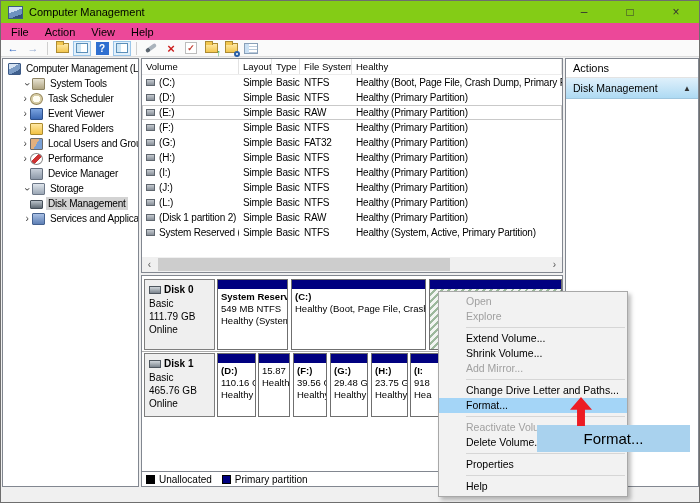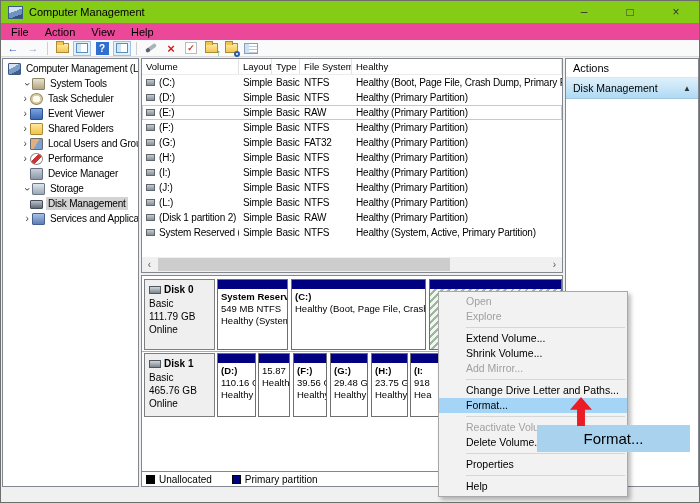--- a/index.html
+++ b/index.html
@@ -85,21 +85,21 @@
   .dlabel{position:absolute;left:0;top:0;bottom:0;width:71px;background:#efefef;border:1px solid #7e7e7e;
           padding:3px 4px;font-size:10px;line-height:13px}
   .dname{font-weight:bold;font-size:10px;display:flex;align-items:center;gap:3px;margin-bottom:1px}
   .dicon{width:12px;height:8px;background:linear-gradient(#cfd5da,#7c858e);border:1px solid #4e565e;flex:none}
   .part{position:absolute;top:0;bottom:0;border:1px solid #6f6f6f;background:#fff;overflow:hidden;display:flex;flex-direction:column}
   .pstrip{height:9px;flex:none}
   .pbody{padding:2px 3px;font-size:9.5px;line-height:12px;white-space:nowrap;overflow:hidden}
   .ptitle{font-weight:bold}
   .phatch{flex:1;background:repeating-linear-gradient(135deg,#f2f5f2 0 3px,#9cb89c 3px 5px)}
   .legend{position:absolute;left:0;right:0;bottom:0;height:15px;border-top:1px solid #828790;background:#fff;
-          display:flex;align-items:center;padding-left:4px;gap:20px;font-size:10px}
+          display:flex;align-items:center;padding-left:4px;gap:10px;font-size:10px}
   .litem{display:flex;align-items:center;gap:4px}
   .lswatch{width:9px;height:9px;border:1px solid #000;flex:none}
 
   
   .actions{position:absolute;left:564px;top:57px;width:134px;height:429px;background:#fff;border:1px solid #828790;font-size:10.5px}
   .ahead{height:19px;display:flex;align-items:center;padding-left:7px;font-weight:normal;border-bottom:1px solid #e3e3e3;font-size:11px}
   .agroup{height:21px;display:flex;align-items:center;padding:0 7px;
           background:linear-gradient(#dff0fb,#aedaf3);border-bottom:1px solid #9fc6de}
   .agroup .lbl{flex:1}
   .tri{font-size:8px;color:#333;flex:none}

